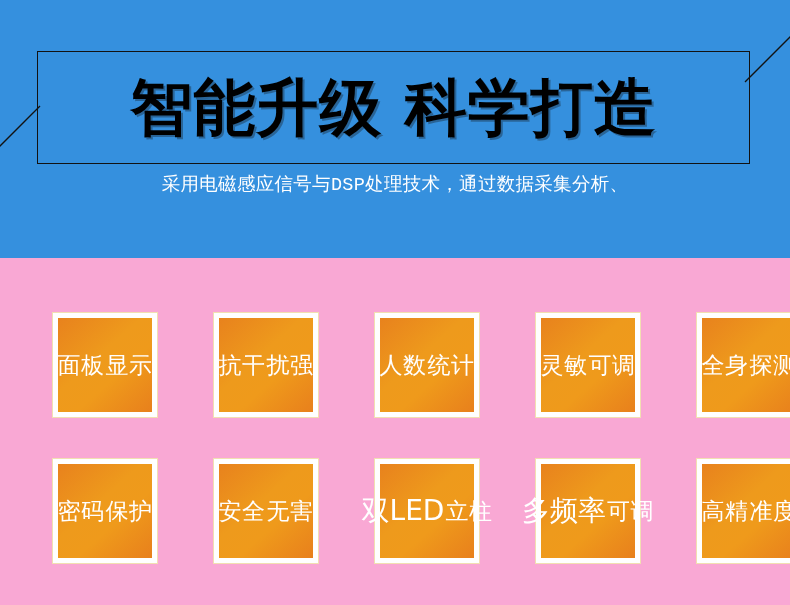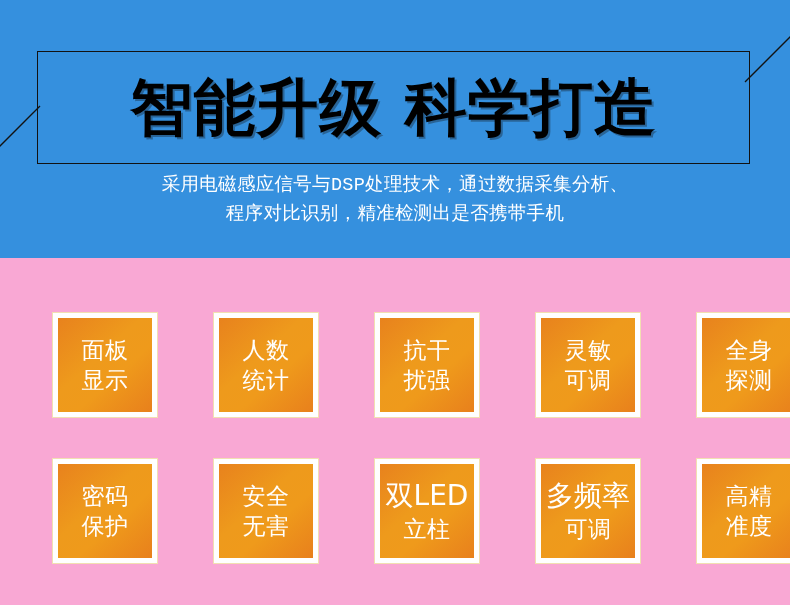--- a/index.html
+++ b/index.html
@@ -103,21 +103,21 @@
     border: 1.3px solid #f2dfb2;
     padding: 5px;
     flex: 0 0 auto;
   }
 
   .feature-inner {
     width: 100%;
     height: 100%;
     background: linear-gradient(138deg, #e8821d 0%, #ee9a1c 42%, #ef9a1b 62%, #e8801c 100%);
     display: flex;
-    flex-direction: column;
+    flex-direction: row;
     align-items: center;
     justify-content: center;
     gap: 1px;
   }
 
   .feature-line {
     font-family: "DejaVu Sans", "Liberation Sans", sans-serif;
     font-size: 23px;
     line-height: 1.22;
     color: #ffffff;
@@ -141,47 +141,46 @@
       <line x1="-4" y1="150" x2="40" y2="106" stroke="#121212" stroke-width="1.3"></line>
       <line x1="745" y1="82" x2="794" y2="33" stroke="#121212" stroke-width="1.3"></line>
     </svg>
 
     <div class="title-frame"></div>
 
     <div class="hero-title">智能升级 科学打造</div>
 
     <div class="hero-sub">
       <div>采用电磁感应信号与DSP处理技术，通过数据采集分析、</div>
-      <div>程序对比识别，精准检测出是否携带手机</div>
     </div>
   </div>
 
   <div class="grid">
 
     <div class="grid-row">
       <div class="feature-card">
         <div class="feature-inner">
           <div class="feature-line">面板</div>
           <div class="feature-line">显示</div>
         </div>
       </div>
       <div class="feature-card">
         <div class="feature-inner">
+          <div class="feature-line">抗干</div>
+          <div class="feature-line">扰强</div>
+        </div>
+      </div>
+      <div class="feature-card">
+        <div class="feature-inner">
           <div class="feature-line">人数</div>
           <div class="feature-line">统计</div>
         </div>
       </div>
       <div class="feature-card">
         <div class="feature-inner">
-          <div class="feature-line">抗干</div>
-          <div class="feature-line">扰强</div>
-        </div>
-      </div>
-      <div class="feature-card">
-        <div class="feature-inner">
           <div class="feature-line">灵敏</div>
           <div class="feature-line">可调</div>
         </div>
       </div>
       <div class="feature-card">
         <div class="feature-inner">
           <div class="feature-line">全身</div>
           <div class="feature-line">探测</div>
         </div>
       </div>

